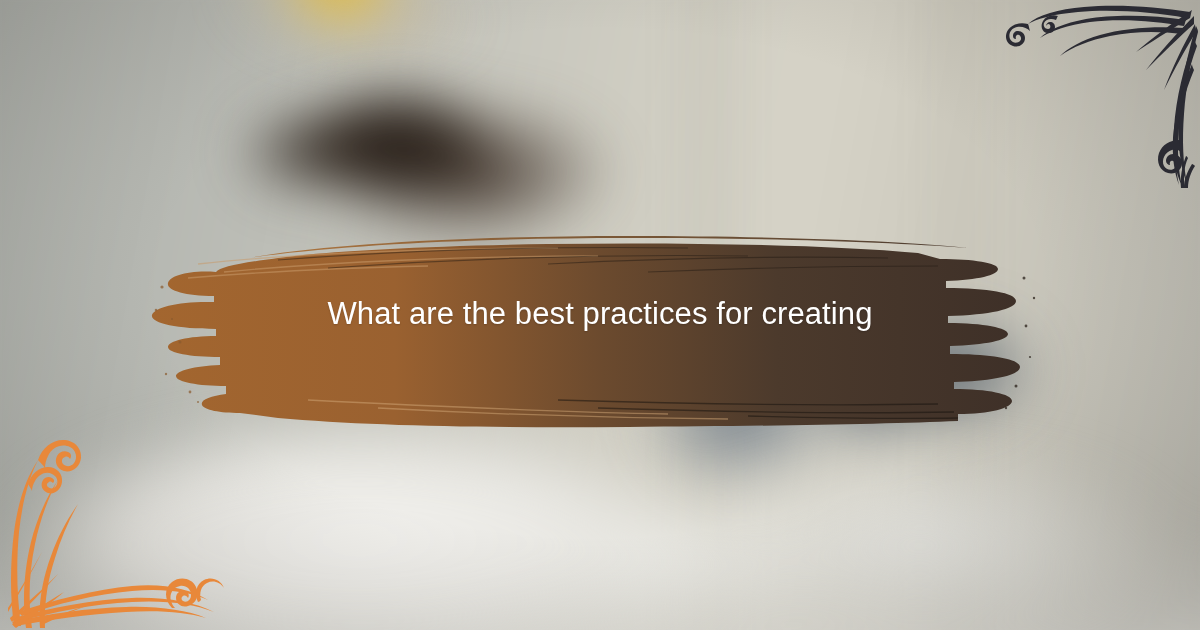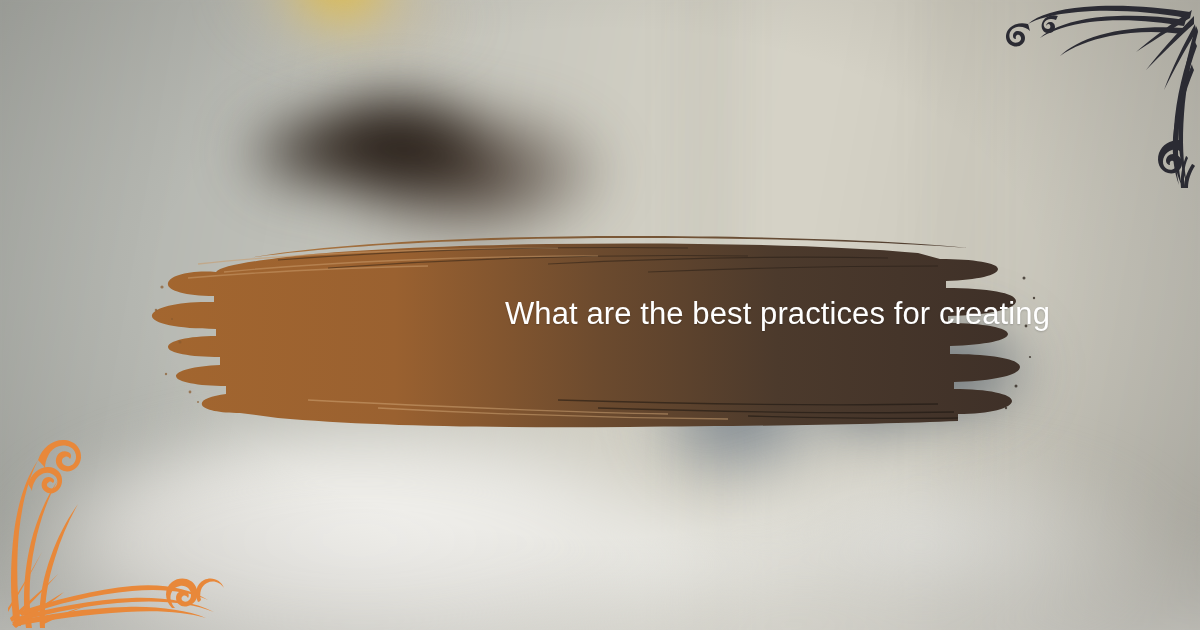--- a/index.html
+++ b/index.html
@@ -116,21 +116,21 @@
   .banner svg { display: block; width: 100%; height: 100%; }
 
   .banner-text {
     position: absolute;
     left: 150px;
     top: 186px;
     width: 900px;
     height: 256px;
     display: flex;
     flex-direction: column;
-    align-items: flex-end;
+    align-items: center;
     justify-content: center;
     text-align: center;
   }
   .banner-text .line {
     color: #ffffff;
     font-size: 31px;
     line-height: 52px;
     font-weight: 400;
     letter-spacing: .1px;
     white-space: nowrap;

